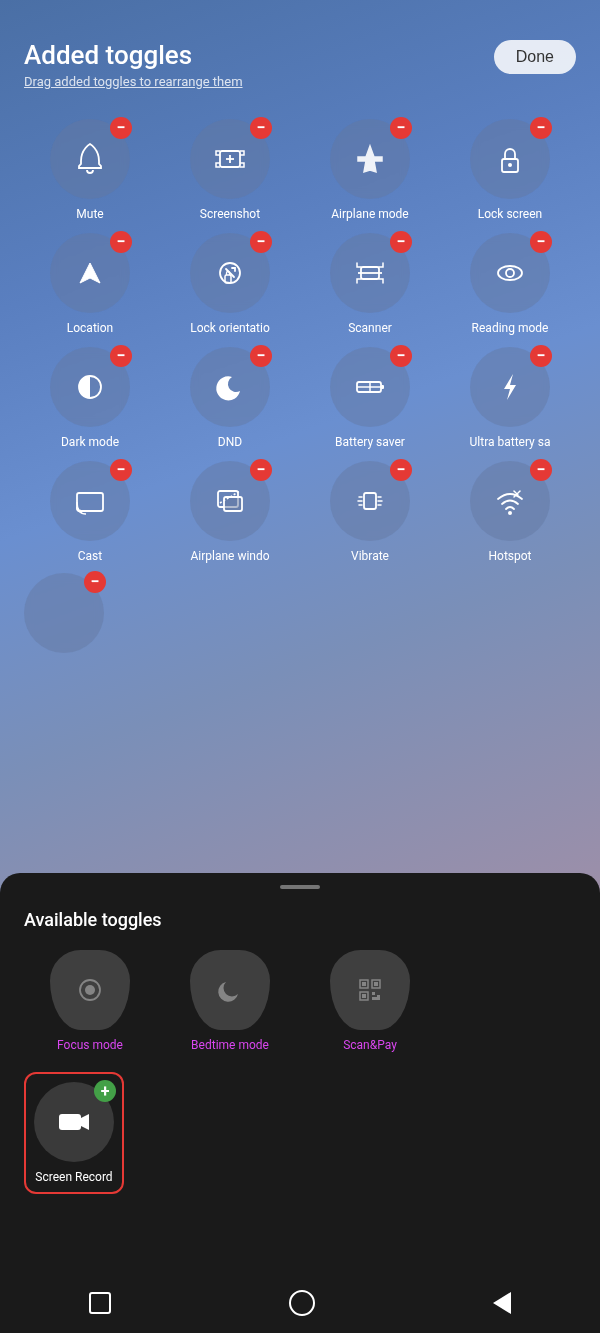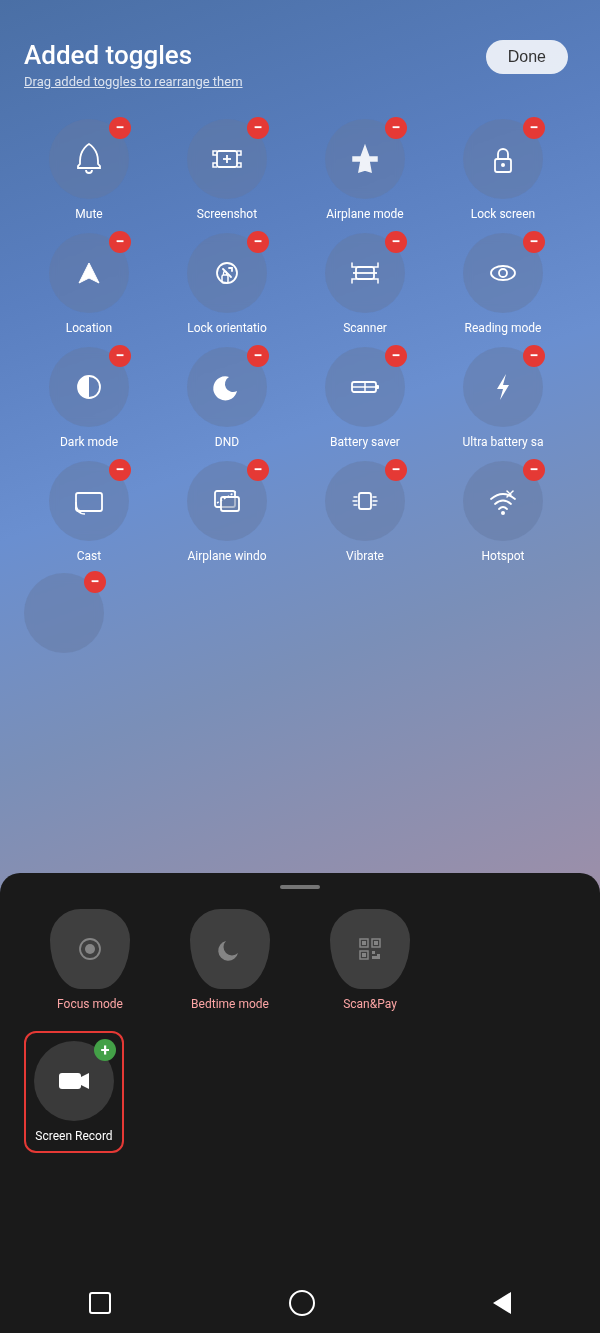--- a/index.html
+++ b/index.html
@@ -15,21 +15,21 @@
     .background {
       position: absolute;
       top: 0; left: 0; right: 0; bottom: 0;
       background: linear-gradient(160deg, #4a6fa5 0%, #5a7fc0 20%, #6a8fd0 35%, #7a8fb8 50%, #8a8fb0 60%, #9a8faa 70%, #b09090 80%, #c09898 90%, #b08898 100%);
       z-index: 0;
     }
 
     .top-section {
       position: relative;
       z-index: 1;
-      padding: 40px 32px 20px 24px;
+      padding: 40px 24px 20px 24px;
       height: 900px;
     }
 
     .header {
       display: flex;
       justify-content: space-between;
       align-items: flex-start;
       margin-bottom: 30px;
     }
 
@@ -157,21 +157,21 @@
       width: 80px;
       height: 80px;
       border-radius: 50% 50% 50% 50% / 50% 50% 80% 80%;
       background: rgba(80, 80, 80, 0.7);
       display: flex;
       align-items: center;
       justify-content: center;
     }
 
     .avail-label {
-      color: #fca5a5;
+      color: #d946ef;
       font-size: 12px;
       text-align: left;
     }
 
     .screen-record-section {
       display: flex;
       flex-direction: column;
       align-items: flex-start;
     }
 
@@ -484,20 +484,21 @@
       <div class="toggle-circle">
         <div class="remove-badge">−</div>
       </div>
     </div>
   </div>
 </div>
 
 <div class="bottom-section">
   <div class="drag-handle"></div>
 
+  <h2 class="available-title">Available toggles</h2>
 
   <div class="available-grid">
 
     <div class="avail-item">
       <div class="avail-circle">
         <svg width="36" height="36" viewBox="0 0 36 36" fill="none">
           <circle cx="18" cy="18" r="10" stroke="rgba(150,150,150,0.8)" stroke-width="1.8"></circle>
           <circle cx="18" cy="18" r="5" fill="rgba(150,150,150,0.8)"></circle>
         </svg>
       </div>

